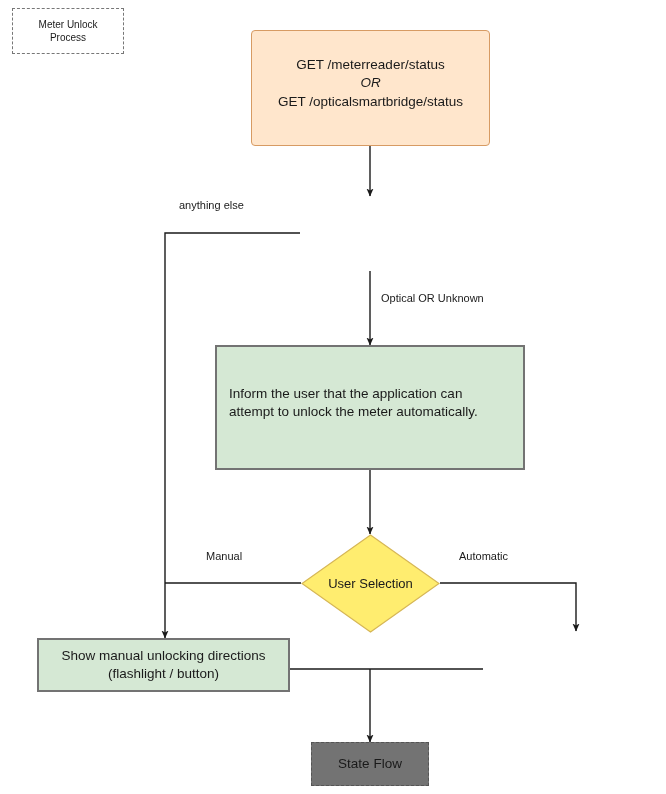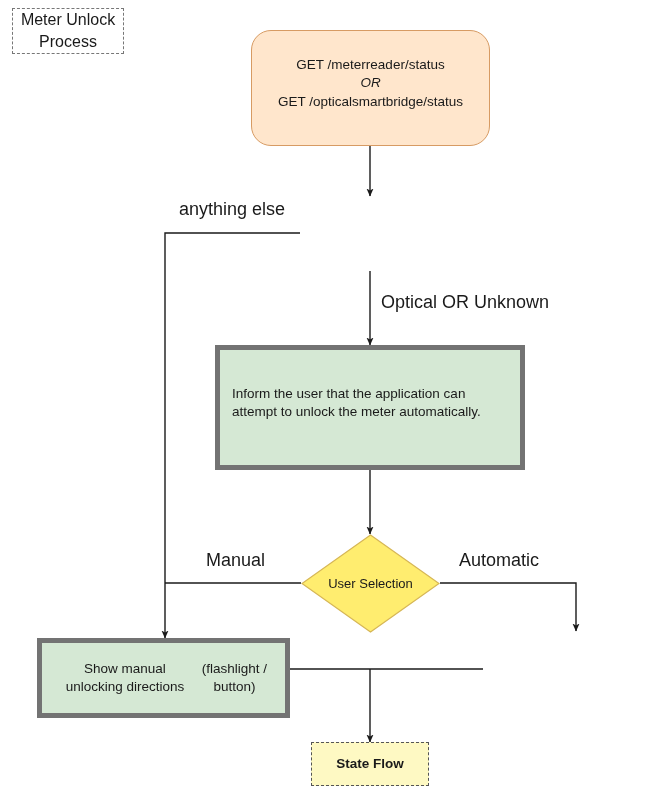--- a/index.html
+++ b/index.html
@@ -33,44 +33,43 @@
     align-items: center;
     justify-content: center;
     text-align: center;
     font-size: 13.5px;
     color: #1a1a1a;
     line-height: 1.35;
   }
   .node-title {
     border: 1px dashed #777777;
     background: #ffffff;
-    font-size: 16px;
+    font-size: 10px;
     padding: 4px 6px;
   }
   .node-orange {
     background: #ffe6cc;
     border: 1px solid #d79b63;
-    border-radius: 20px;
+    border-radius: 4px;
     padding: 0 8px;
   }
   .node-green {
     background: #d5e8d4;
-    border: 5px solid #737373;
+    border: 2px solid #737373;
     padding: 10px 12px;
     text-align: left;
     justify-content: flex-start;
   }
   .node-green.center {
     text-align: center;
     justify-content: center;
   }
   .node-dashed {
     border: 1px dashed #555555;
-    background: #fef9c3;
-    font-weight: bold;
+    background: #737373;
   }
   .diamond-wrap {
     position: absolute;
   }
   .diamond-shape {
     position: absolute;
     left: 0;
     top: 0;
     width: 100%;
     height: 100%;
@@ -89,21 +88,21 @@
     color: #1a1a1a;
   }
   .mono-pink {
     font-family: "Liberation Mono", monospace;
     font-size: 11.5px;
     color: #cc0066;
     font-weight: bold;
   }
   .edge-label {
     position: absolute;
-    font-size: 18px;
+    font-size: 11px;
     color: #1a1a1a;
     white-space: nowrap;
   }
   .italic { font-style: italic; }
   .bold { font-weight: bold; }
   .spacer { height: 9px; }
   .line { display: block; }
 </style>
 </head>
 <body>
@@ -154,21 +153,21 @@
 
   <div class="diamond-wrap" style="left:301px; top:534px; width:139px; height:99px;">
     <svg class="diamond-shape" viewBox="0 0 139 99" preserveAspectRatio="none" xmlns="http://www.w3.org/2000/svg">
       <polygon points="69.5,1 138,49.5 69.5,98 1,49.5" fill="#ffed6f" stroke="#d6b656" stroke-width="1.2"></polygon>
     </svg>
     <div class="diamond-label">
       <span>User Selection</span>
     </div>
   </div>
 
-  <div class="node node-green center" style="left:37px; top:638px; width:253px; height:80px; flex-direction:row;">
+  <div class="node node-green center" style="left:37px; top:638px; width:253px; height:54px; flex-direction:column;">
     <span class="line">Show manual unlocking directions</span>
     <span class="line">(flashlight / button)</span>
   </div>
 
 
   <div class="node node-dashed" style="left:311px; top:742px; width:118px; height:44px;">
     <span>State Flow</span>
   </div>
 
   <div class="edge-label" style="left:179px; top:199px;">anything else</div>

